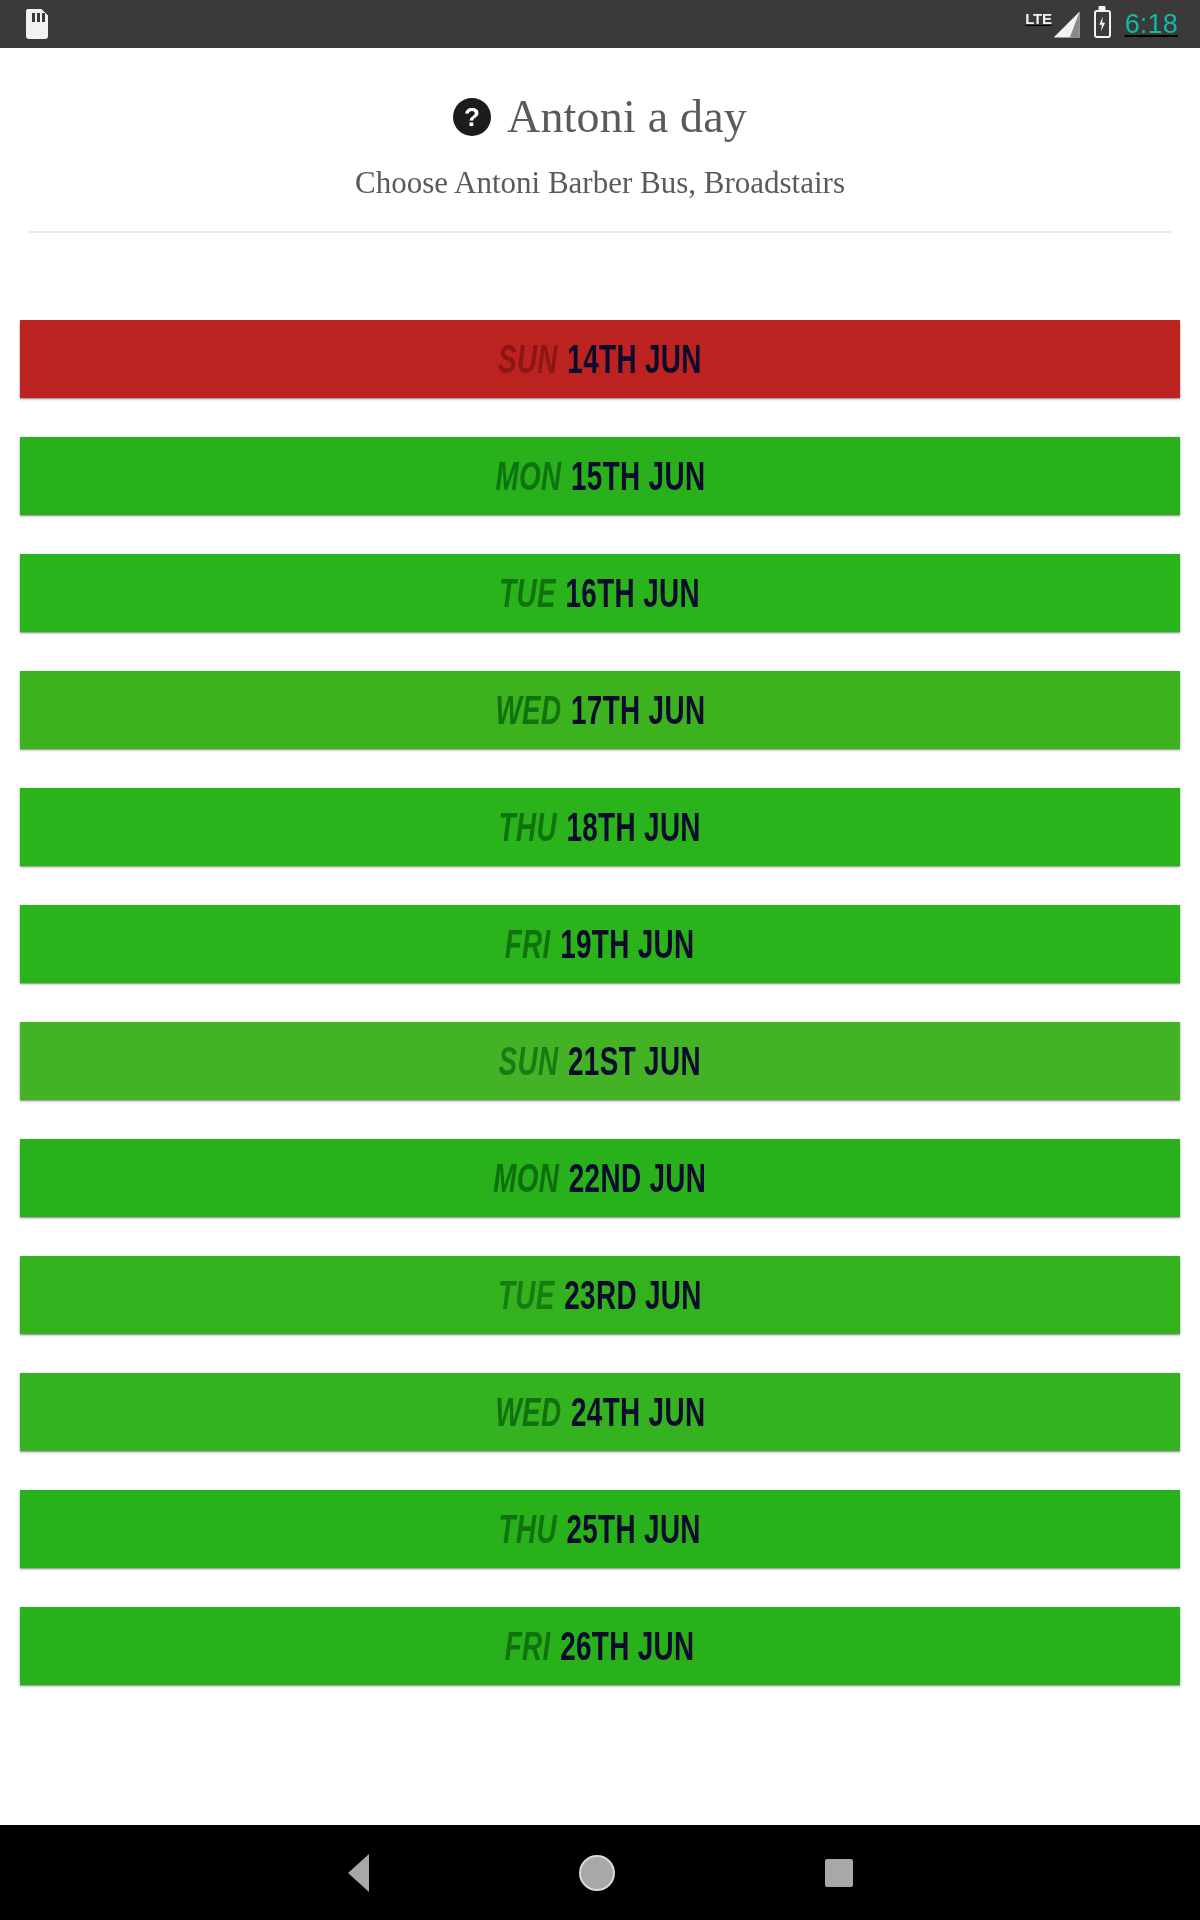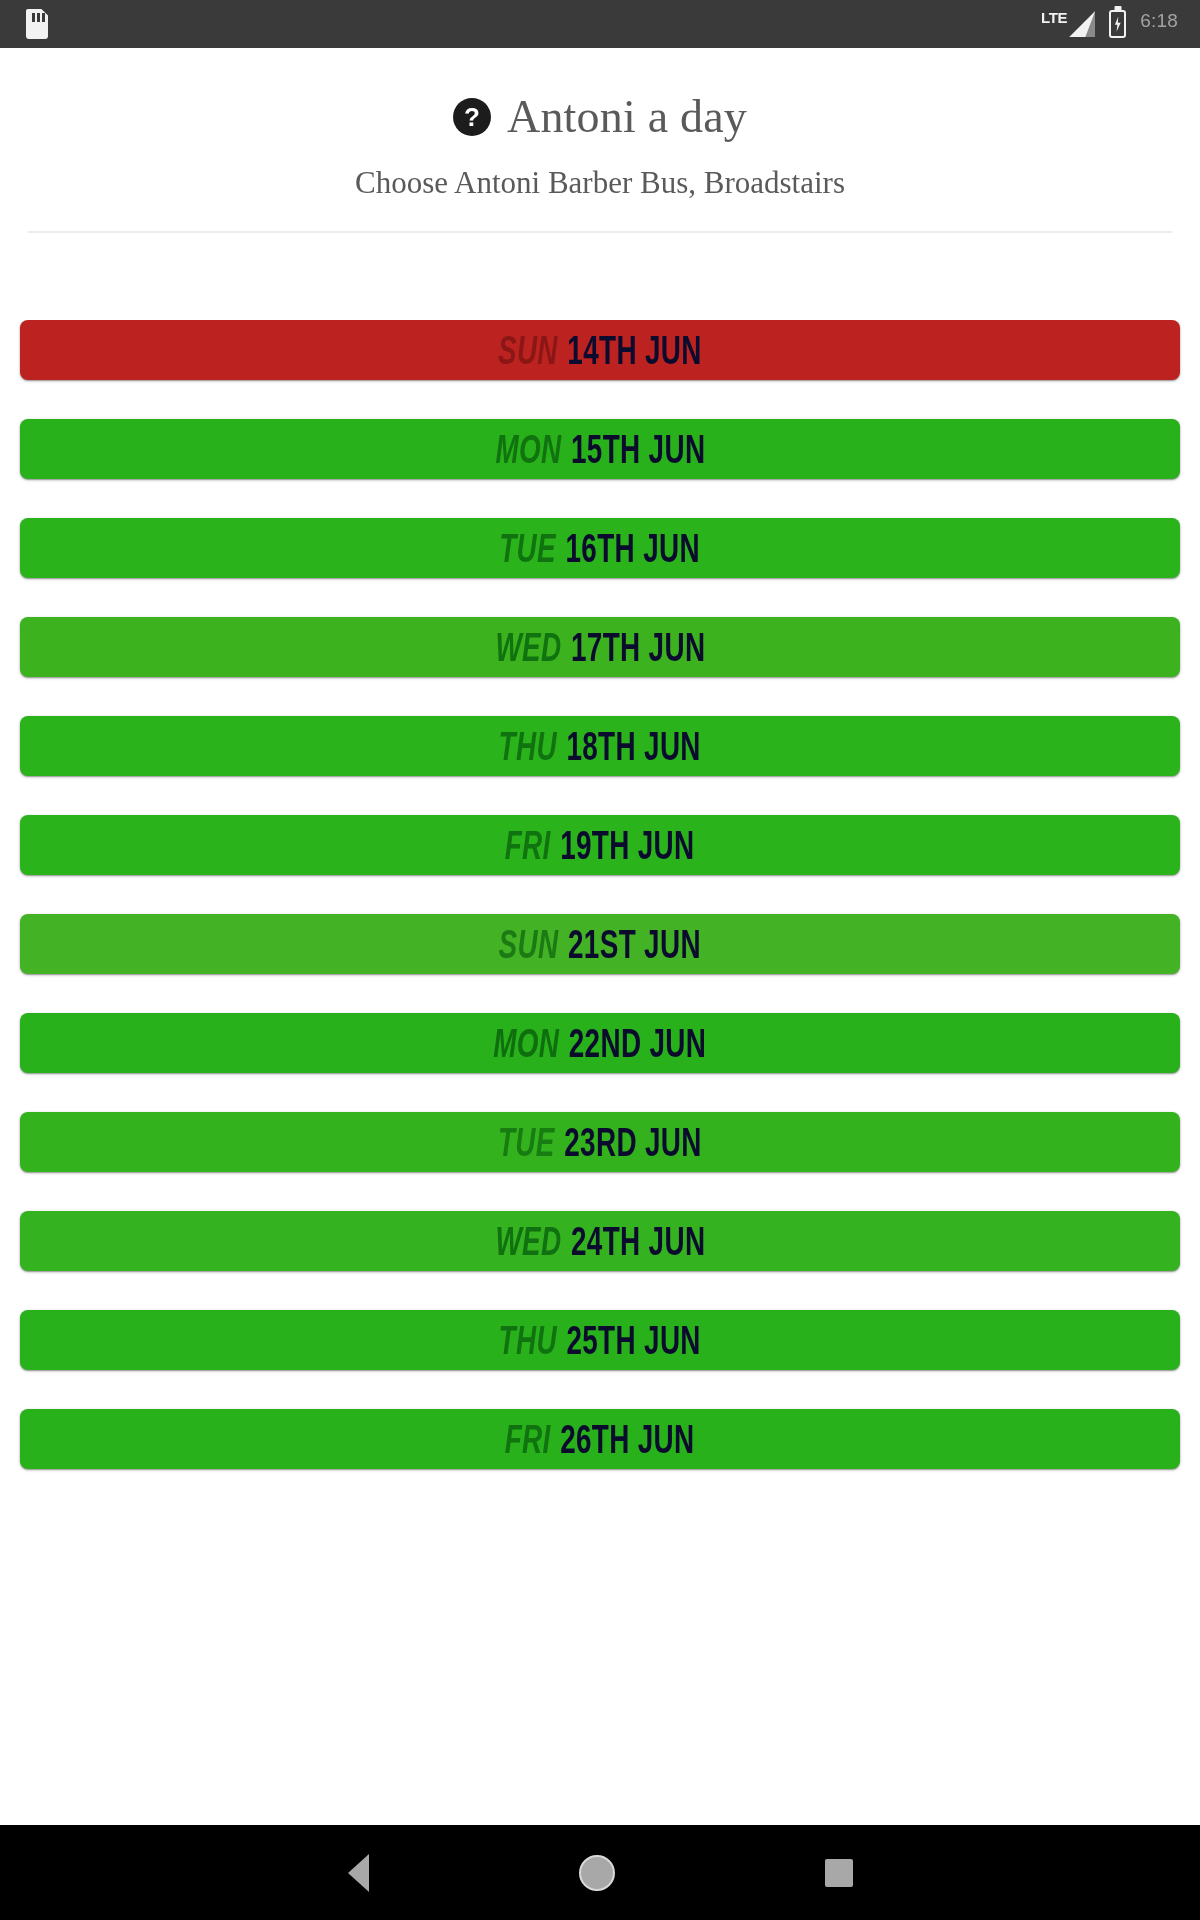--- a/index.html
+++ b/index.html
@@ -12,21 +12,21 @@
 
   
   .status-bar{
     position:absolute; top:0; left:0;
     width:1200px; height:48px;
     background:#3a3a3a;
     display:flex; align-items:center;
     padding:0 22px 0 26px;
   }
   .status-left{display:flex; align-items:center; gap:10px;}
-  .status-right{margin-left:auto; display:flex; align-items:flex-start; gap:14px;}
+  .status-right{margin-left:auto; display:flex; align-items:center; gap:14px;text-decoration:underline;}
   .sd-icon{width:22px;height:30px;position:relative;}
   .sd-icon .body{
     position:absolute; inset:0;
     background:#f2f2f2;
     border-radius:2px 2px 3px 3px;
     clip-path:polygon(0 0, 70% 0, 100% 22%, 100% 100%, 0 100%);
   }
   .sd-icon .pins{
     position:absolute; top:4px; right:3px;
     display:flex; gap:2px;
@@ -48,21 +48,21 @@
     position:relative; display:flex; align-items:center; justify-content:center;
   }
   .battery::before{
     content:""; position:absolute; top:-6px; left:50%; transform:translateX(-50%);
     width:7px; height:4px; background:#f2f2f2; border-radius:1px 1px 0 0;
   }
   .battery .bolt{
     width:7px;height:15px;background:#f2f2f2;
     clip-path:polygon(58% 0, 10% 55%, 45% 55%, 34% 100%, 92% 42%, 52% 42%);
   }
-  .clock{color:#a3a3a3; font-size:19px; font-weight:400; letter-spacing:0.2px;}
+  .clock{color:#14b8a6; font-size:27px; font-weight:400; letter-spacing:0.2px;}
 
   
   .header{
     position:absolute; top:48px; left:0; width:1200px;
     background:#ffffff;
     padding-top:42px;
     text-align:center;
   }
   .page-title{
     font-family:"Liberation Serif", serif;
@@ -89,22 +89,22 @@
 
   
   .day-list{
     position:absolute; top:320px; left:0;
     width:1200px; height:1475px;
     overflow:hidden;
   }
   .day-row{
     position:relative;
     margin:0 20px 39px 20px;
-    height:60px;
-    border-radius:8px;
+    height:78px;
+    border-radius:0;
     box-shadow:0 1px 3px rgba(0,0,0,0.30), 0 1px 1px rgba(0,0,0,0.20);
     display:flex; align-items:center; justify-content:center;
     cursor:pointer;
   }
   .day-label{
     font-family:"Liberation Sans Narrow","Liberation Sans", sans-serif;
     font-size:41px; font-weight:700;
     transform:scaleX(0.68);
     transform-origin:center;
     white-space:nowrap;

